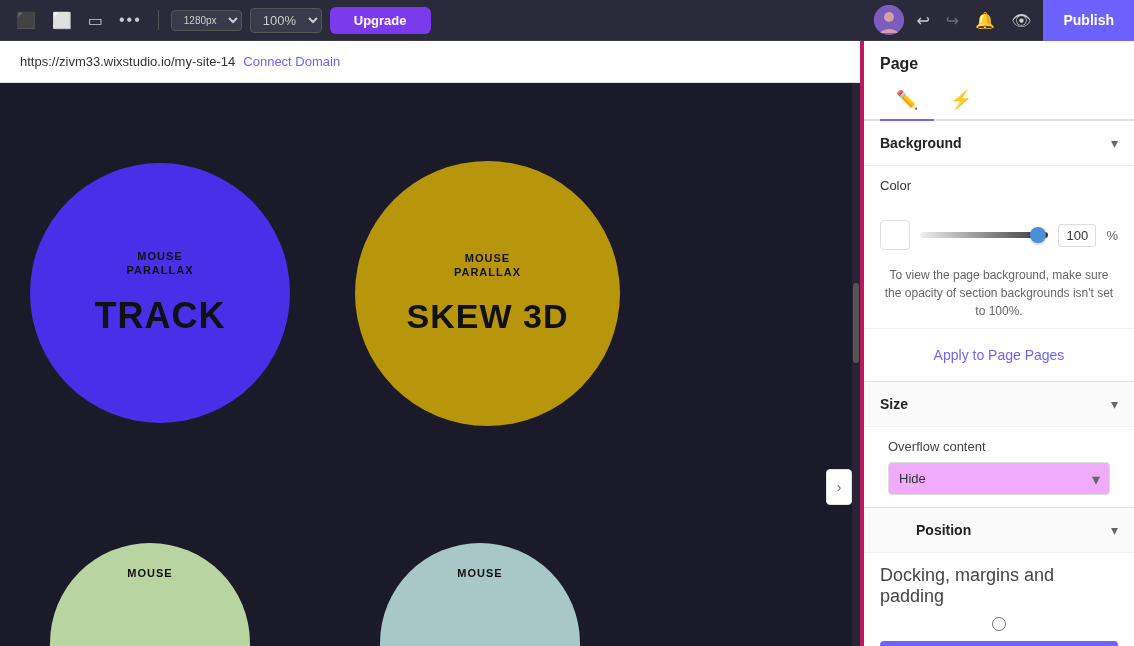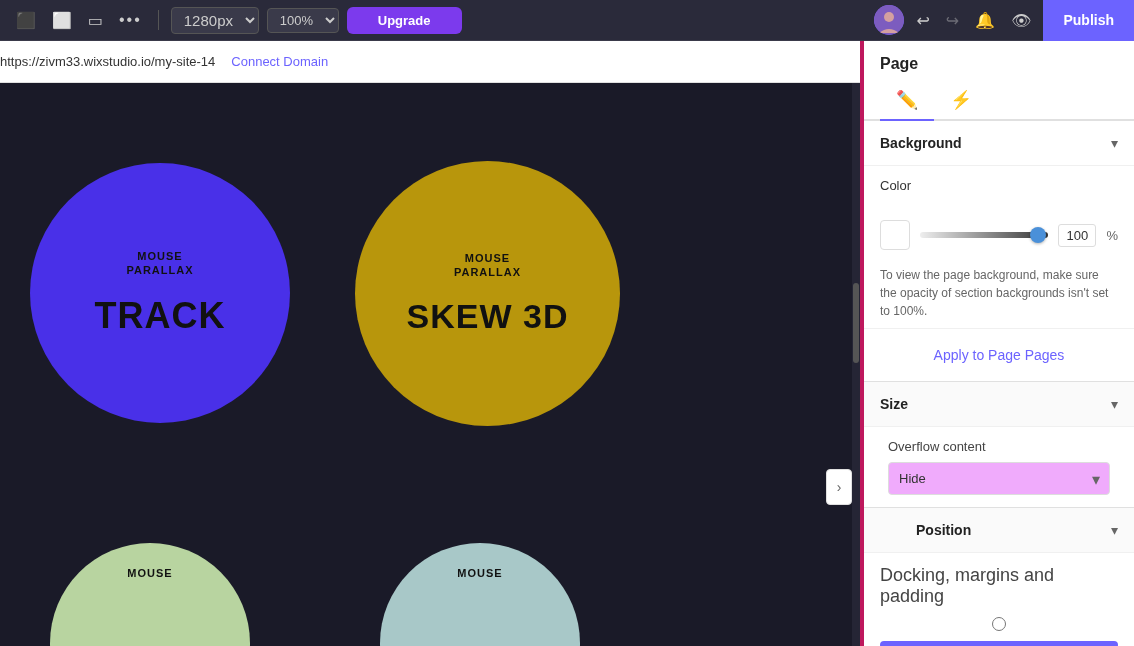--- a/index.html
+++ b/index.html
@@ -14,27 +14,27 @@
   </style>
 </head>
 <body>
 
 <div style="position: relative; height: 41px; background: #2a2a3a; display: flex; align-items: center; padding: 0 12px; gap: 8px; flex-shrink: 0; border-bottom: 1px solid #3a3a4a;">
   <div style="color: #ccc; font-size: 16px; cursor: pointer; padding: 0 4px;">⬛</div>
   <div style="color: #ccc; font-size: 16px; cursor: pointer; padding: 0 4px;">⬜</div>
   <div style="color: #ccc; font-size: 16px; cursor: pointer; padding: 0 4px;">▭</div>
   <div style="color: #ccc; font-size: 16px; cursor: pointer; padding: 0 4px; letter-spacing: 2px;">•••</div>
   <div style="width: 1px; height: 20px; background: #555; margin: 0 4px;"></div>
-  <select style="background: #3a3a4a; border: 1px solid #555; color: #ccc; font-size: 15px; padding: 3px 8px; border-radius: 4px; cursor: pointer;">
+  <select style="background: #3a3a4a; border: 1px solid #555; color: #ccc; font-size: 10px; padding: 3px 8px; border-radius: 4px; cursor: pointer;">
     <option>1280px</option>
   </select>
   <select style="background: #3a3a4a; border: 1px solid #555; color: #ccc; font-size: 13px; padding: 3px 8px; border-radius: 4px; cursor: pointer;">
     <option>100%</option>
   </select>
-  <button style="background: #7c3aed; color: white; border: none; padding: 6px 31px; border-radius: 6px; font-size: 13px; font-weight: 600; cursor: pointer;">Upgrade</button>
+  <button style="background: #7c3aed; color: white; border: none; padding: 6px 24px; border-radius: 6px; font-size: 13px; font-weight: 600; cursor: pointer;">Upgrade</button>
 
   <div style="flex: 1;"></div>
 
   <div style="width: 30px; height: 30px; border-radius: 50%; background: linear-gradient(135deg, #8b5cf6, #6c63ff); display: flex; align-items: center; justify-content: center; color: white; font-size: 11px; font-weight: bold; cursor: pointer; overflow: hidden;">
     <svg width="30" height="30" viewBox="0 0 30 30">
       <circle cx="15" cy="15" r="15" fill="#7c5cbf"></circle>
       <circle cx="15" cy="12" r="5" fill="#d4a0a0"></circle>
       <path d="M5 28 Q15 20 25 28" fill="#d4a0a0"></path>
     </svg>
   </div>
@@ -42,21 +42,21 @@
   <div style="color: #ccc; font-size: 16px; cursor: pointer; padding: 4px; opacity: 0.4;">↪</div>
   <div style="color: #ccc; font-size: 16px; cursor: pointer; padding: 4px;">🔔</div>
   <div style="color: #ccc; font-size: 16px; cursor: pointer; padding: 4px;">👁</div>
   <button style="background: #6c63ff; color: white; border: none; padding: 0 20px; border-radius: 0; font-size: 14px; font-weight: 600; cursor: pointer; height: 41px; margin-right: -12px;">Publish</button>
 </div>
 
 <div class="main-layout" style="display: flex; flex: 1; overflow: hidden;">
 
   <div style="flex: 1; display: flex; flex-direction: column; overflow: hidden;">
 
-    <div style="height: 42px; background: #fff; display: flex; align-items: center; padding: 0 0; gap: 16px; border-bottom: 1px solid #e0e0e0; position: relative;">
+    <div style="height: 42px; background: #fff; display: flex; align-items: center; padding: 0 20px; gap: 8px; border-bottom: 1px solid #e0e0e0; position: relative;">
       <span style="font-size: 13px; color: #333;">https://zivm33.wixstudio.io/my-site-14</span>
       <span style="font-size: 13px; color: #6c63ff; cursor: pointer; font-weight: 500;">Connect Domain</span>
     </div>
 
     <div style="flex: 1; background: #1a1a28; position: relative; overflow: hidden;">
 
       <div style="position: absolute; width: 260px; height: 260px; border-radius: 50%; background: #4930e8; left: 30px; top: 80px; display: flex; flex-direction: column; align-items: center; justify-content: center;">
         <div style="font-size: 11px; font-weight: 700; letter-spacing: 1px; color: #111; text-align: center; line-height: 1.3;">MOUSE<br>PARALLAX</div>
         <div style="font-size: 36px; font-weight: 900; color: #111; margin-top: 18px; letter-spacing: 1px;">TRACK</div>
       </div>
@@ -109,21 +109,21 @@
         <div style="display: flex; align-items: center; gap: 10px;">
           <div style="width: 30px; height: 30px; border: 1px solid #ddd; border-radius: 4px; background: #fff; cursor: pointer; flex-shrink: 0;"></div>
           <div style="flex: 1; position: relative; height: 6px; background: linear-gradient(to right, #eee, #333); border-radius: 3px;">
             <div style="width: 16px; height: 16px; background: #4a90d9; border-radius: 50%; position: absolute; top: -5px; right: 2px; box-shadow: 0 1px 3px rgba(0,0,0,0.3); cursor: pointer;"></div>
           </div>
           <input type="text" style="width: 38px; text-align: center; font-size: 13px; border: 1px solid rgb(221, 221, 221); border-radius: 3px; padding: 3px 4px; color: rgb(51, 51, 51);" value="100">
           <span style="font-size: 13px; color: #666;">%</span>
         </div>
       </div>
 
-      <div style="font-size: 12px; color: #666; line-height: 1.5; margin: 4px 0 8px; padding: 0 16px;">To view the page background, make sure the opacity of section backgrounds isn't set to 100%.</div>
+      <div style="font-size: 12px; color: #666; line-height: 1.5; margin: 4px 0 8px; padding: 0 16px; text-align: center;">To view the page background, make sure the opacity of section backgrounds isn't set to 100%.</div>
 
       <div style="border-top: 1px solid #f0f0f0; margin: 4px 0;"></div>
 
       <button style="display: block; width: calc(100% - 32px); margin: 8px 16px; padding: 10px; background: transparent; border: none; color: #6c63ff; font-size: 14px; font-weight: 500; cursor: pointer; text-align: center;">Apply to Page Pages</button>
     </div>
 
     <div>
       <div style="display: flex; align-items: center; justify-content: space-between; padding: 14px 16px; cursor: pointer; border-top: 1px solid #e0e0e0; border-bottom: 1px solid #f0f0f0; background: #fafafa;">
         <span style="font-size: 14px; font-weight: 600; color: #222;">Size</span>
         <span style="color: #666; font-size: 14px;">▾</span>

